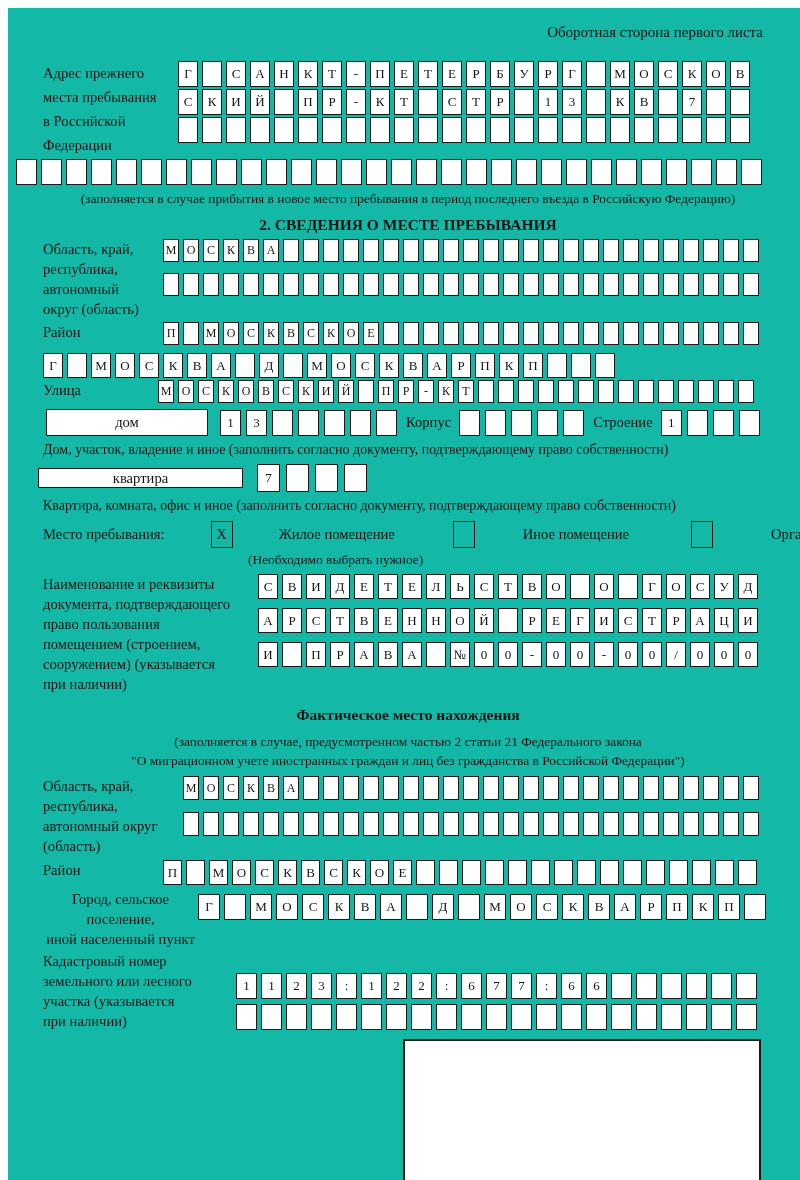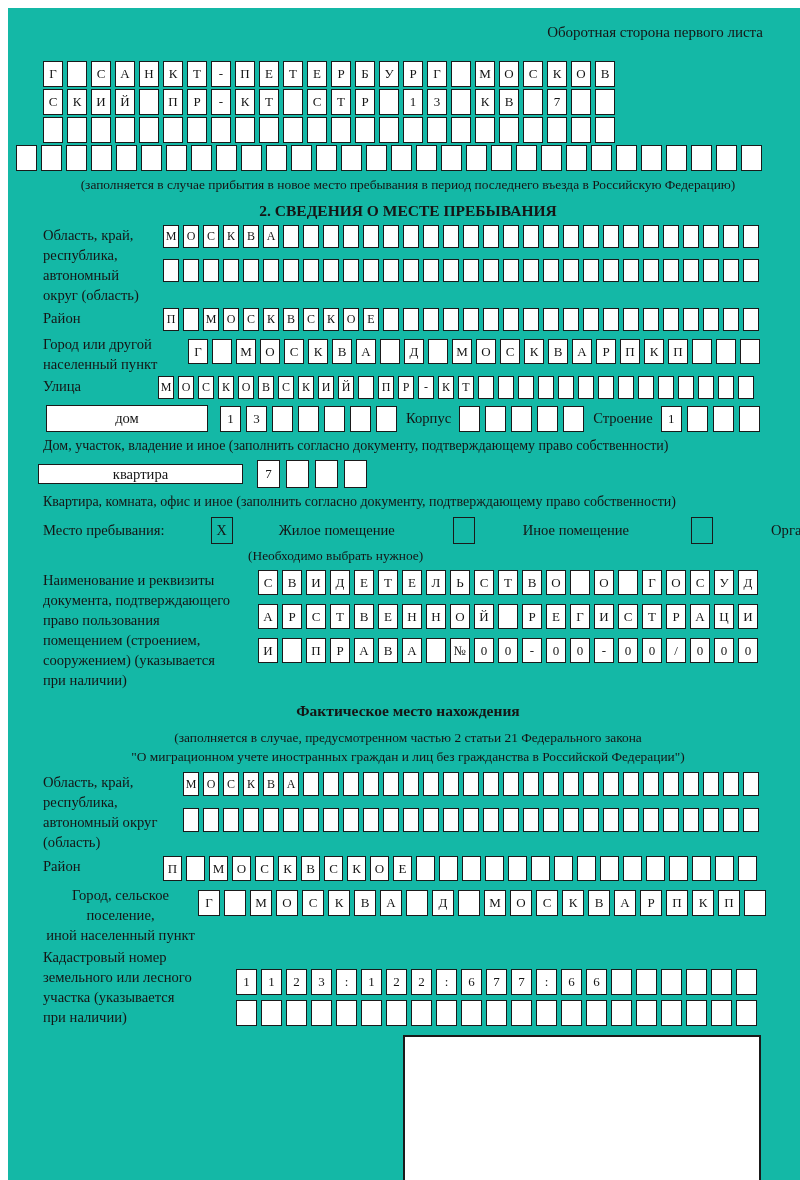--- a/index.html
+++ b/index.html
@@ -45,20 +45,24 @@
   .stamp-rect{border:2px solid #1a1a1a;box-sizing:border-box;width:358px;height:172px;background:#fff;}
 </style>
 </head>
 <body>
 
 <div class="page">
 
   <div class="hdr">Оборотная сторона первого листа</div>
 
   <div class="grp" style="margin:20px 0 0 35px;">
+    <div class="lbl" style="width:135px;line-height:24px;">Адрес прежнего
+места пребывания
+в Российской
+Федерации</div>
     <div>
       <div class="boxrow bx-a" style="margin-bottom:2px;">
           <span class="cbox">Г</span>
           <span class="cbox"></span>
           <span class="cbox">С</span>
           <span class="cbox">А</span>
           <span class="cbox">Н</span>
           <span class="cbox">К</span>
           <span class="cbox">Т</span>
           <span class="cbox">-</span>
@@ -272,22 +276,20 @@
         <span class="cbox"></span>
         <span class="cbox"></span>
         <span class="cbox"></span>
         <span class="cbox"></span>
         <span class="cbox"></span>
         <span class="cbox"></span>
       </div>
   </div>
 
   <div class="grp" style="margin:3px 0 0 35px;">
-    <div class="lbl" style="width:145px;">Город или другой
-населенный пункт</div>
     <div class="boxrow bx-city" style="margin-top:5px;">
         <span class="cbox">Г</span>
         <span class="cbox"></span>
         <span class="cbox">М</span>
         <span class="cbox">О</span>
         <span class="cbox">С</span>
         <span class="cbox">К</span>
         <span class="cbox">В</span>
         <span class="cbox">А</span>
         <span class="cbox"></span>

